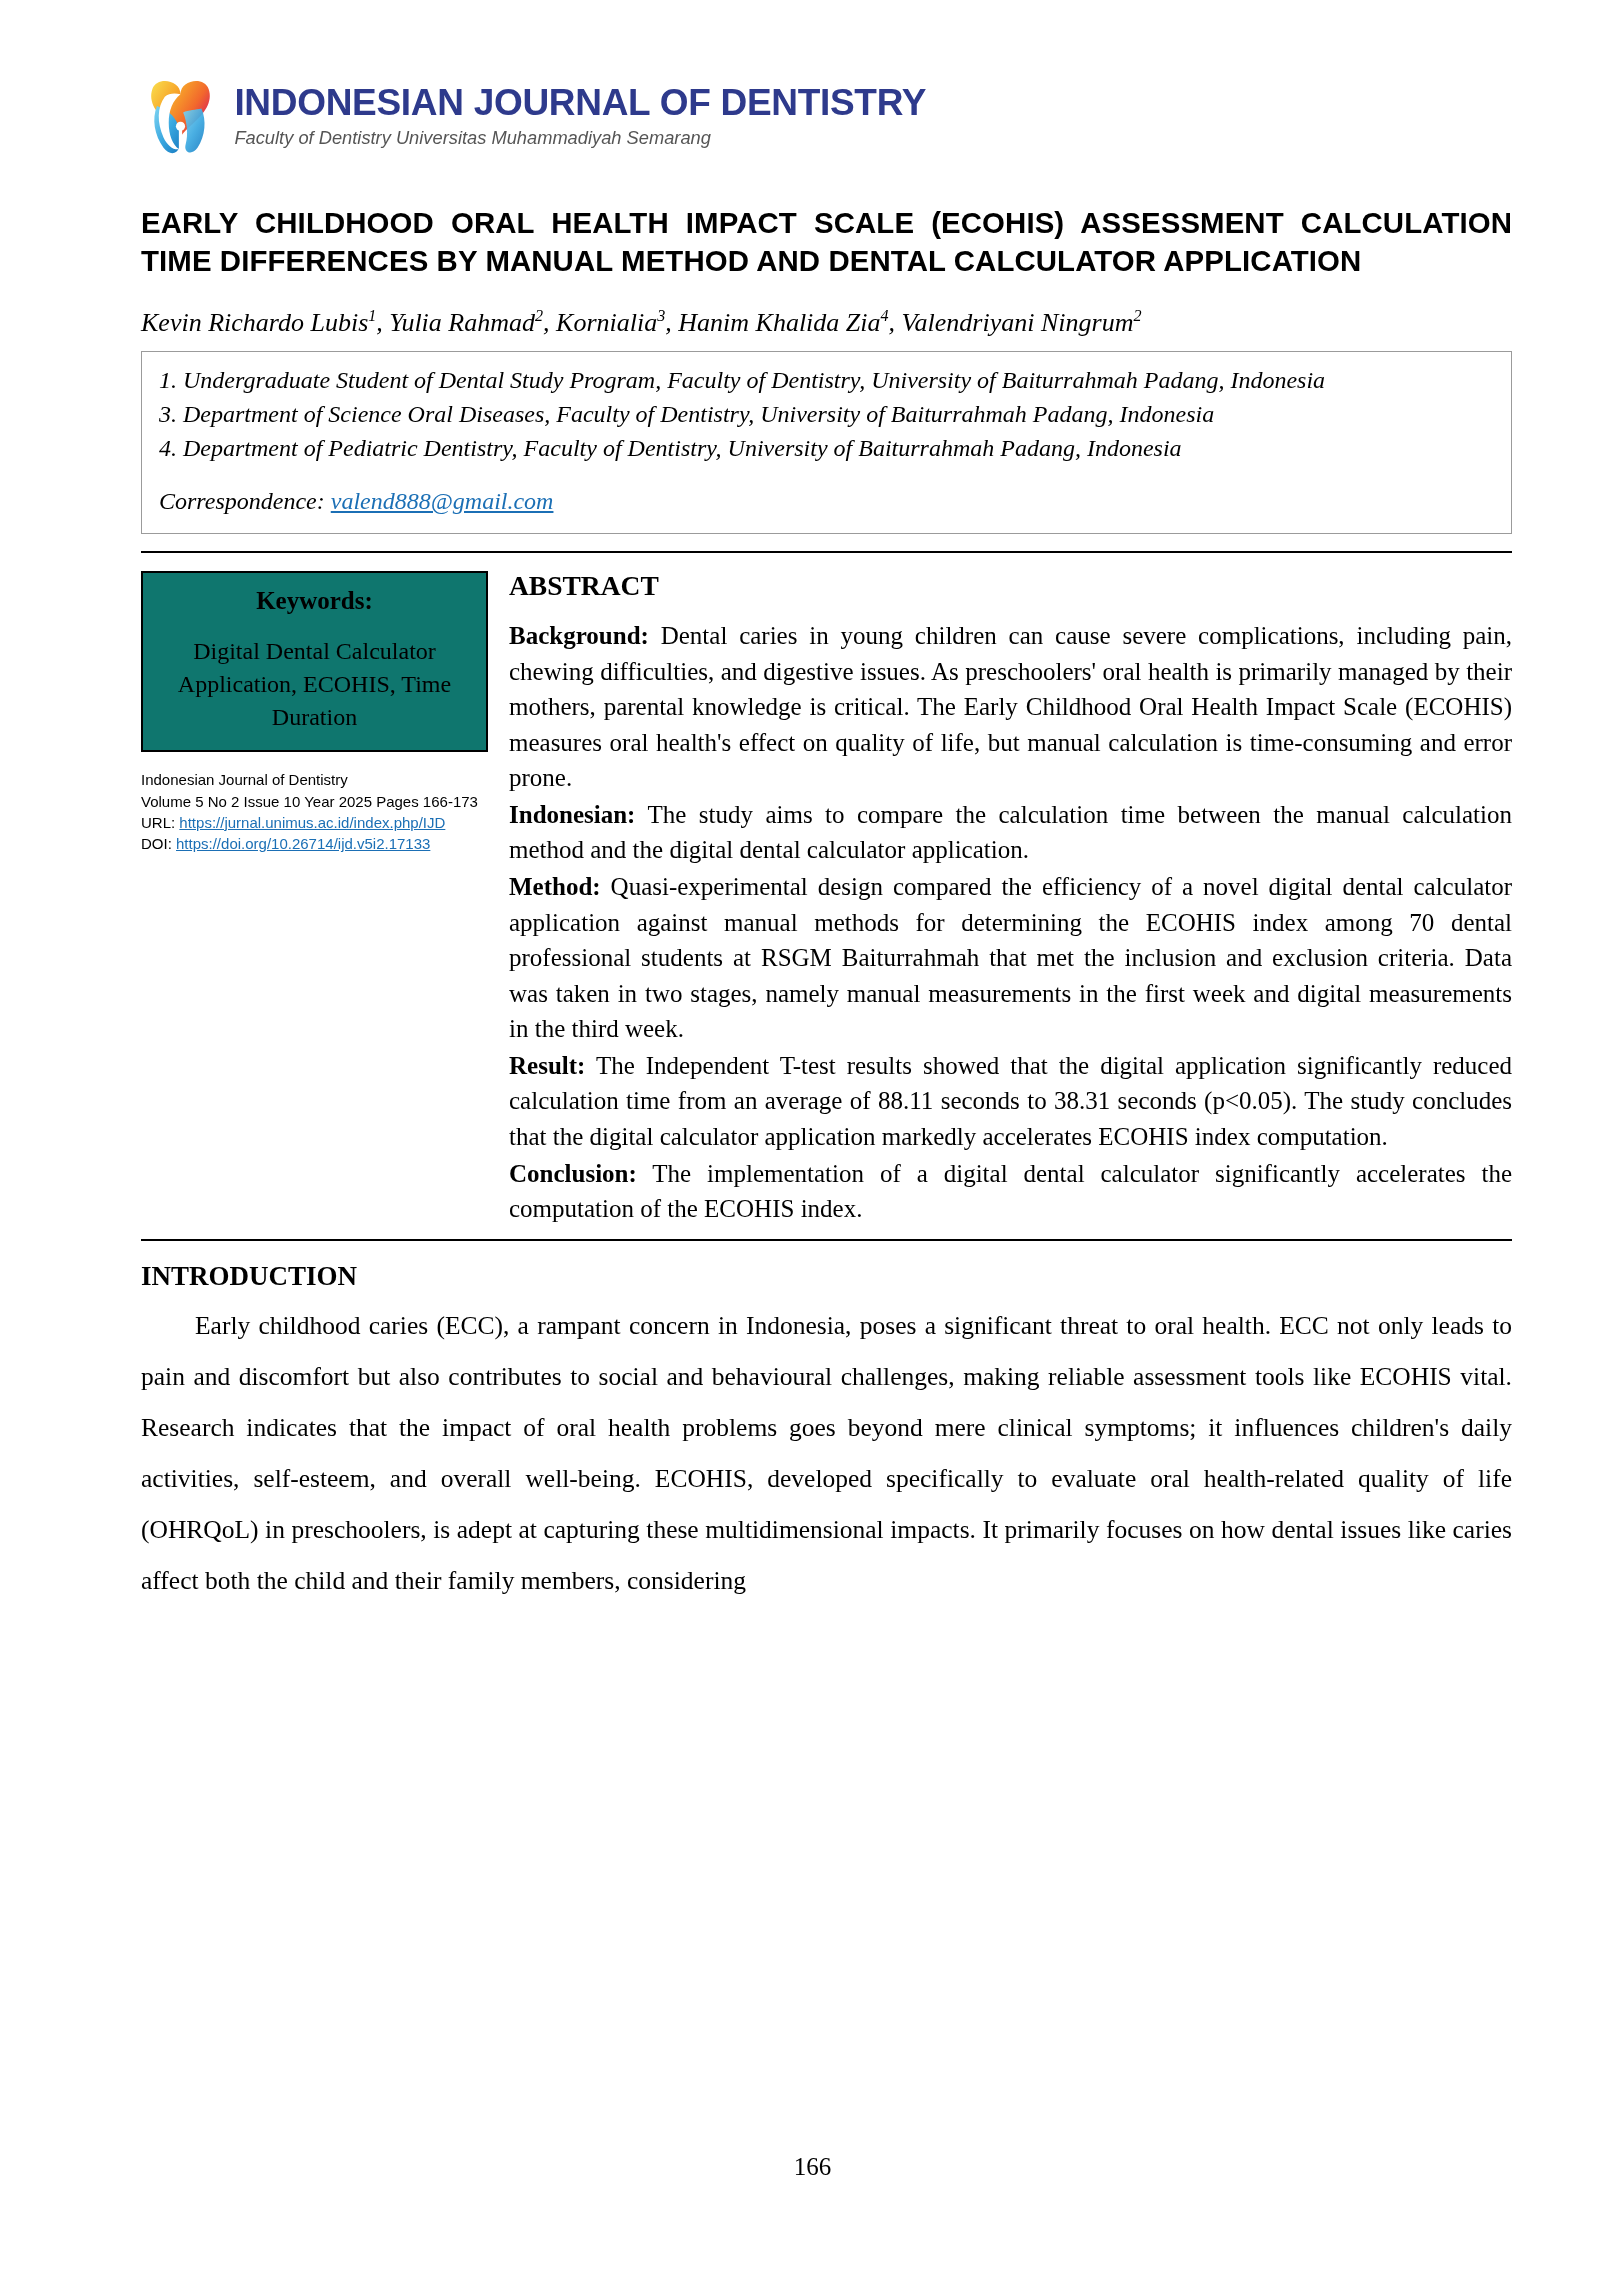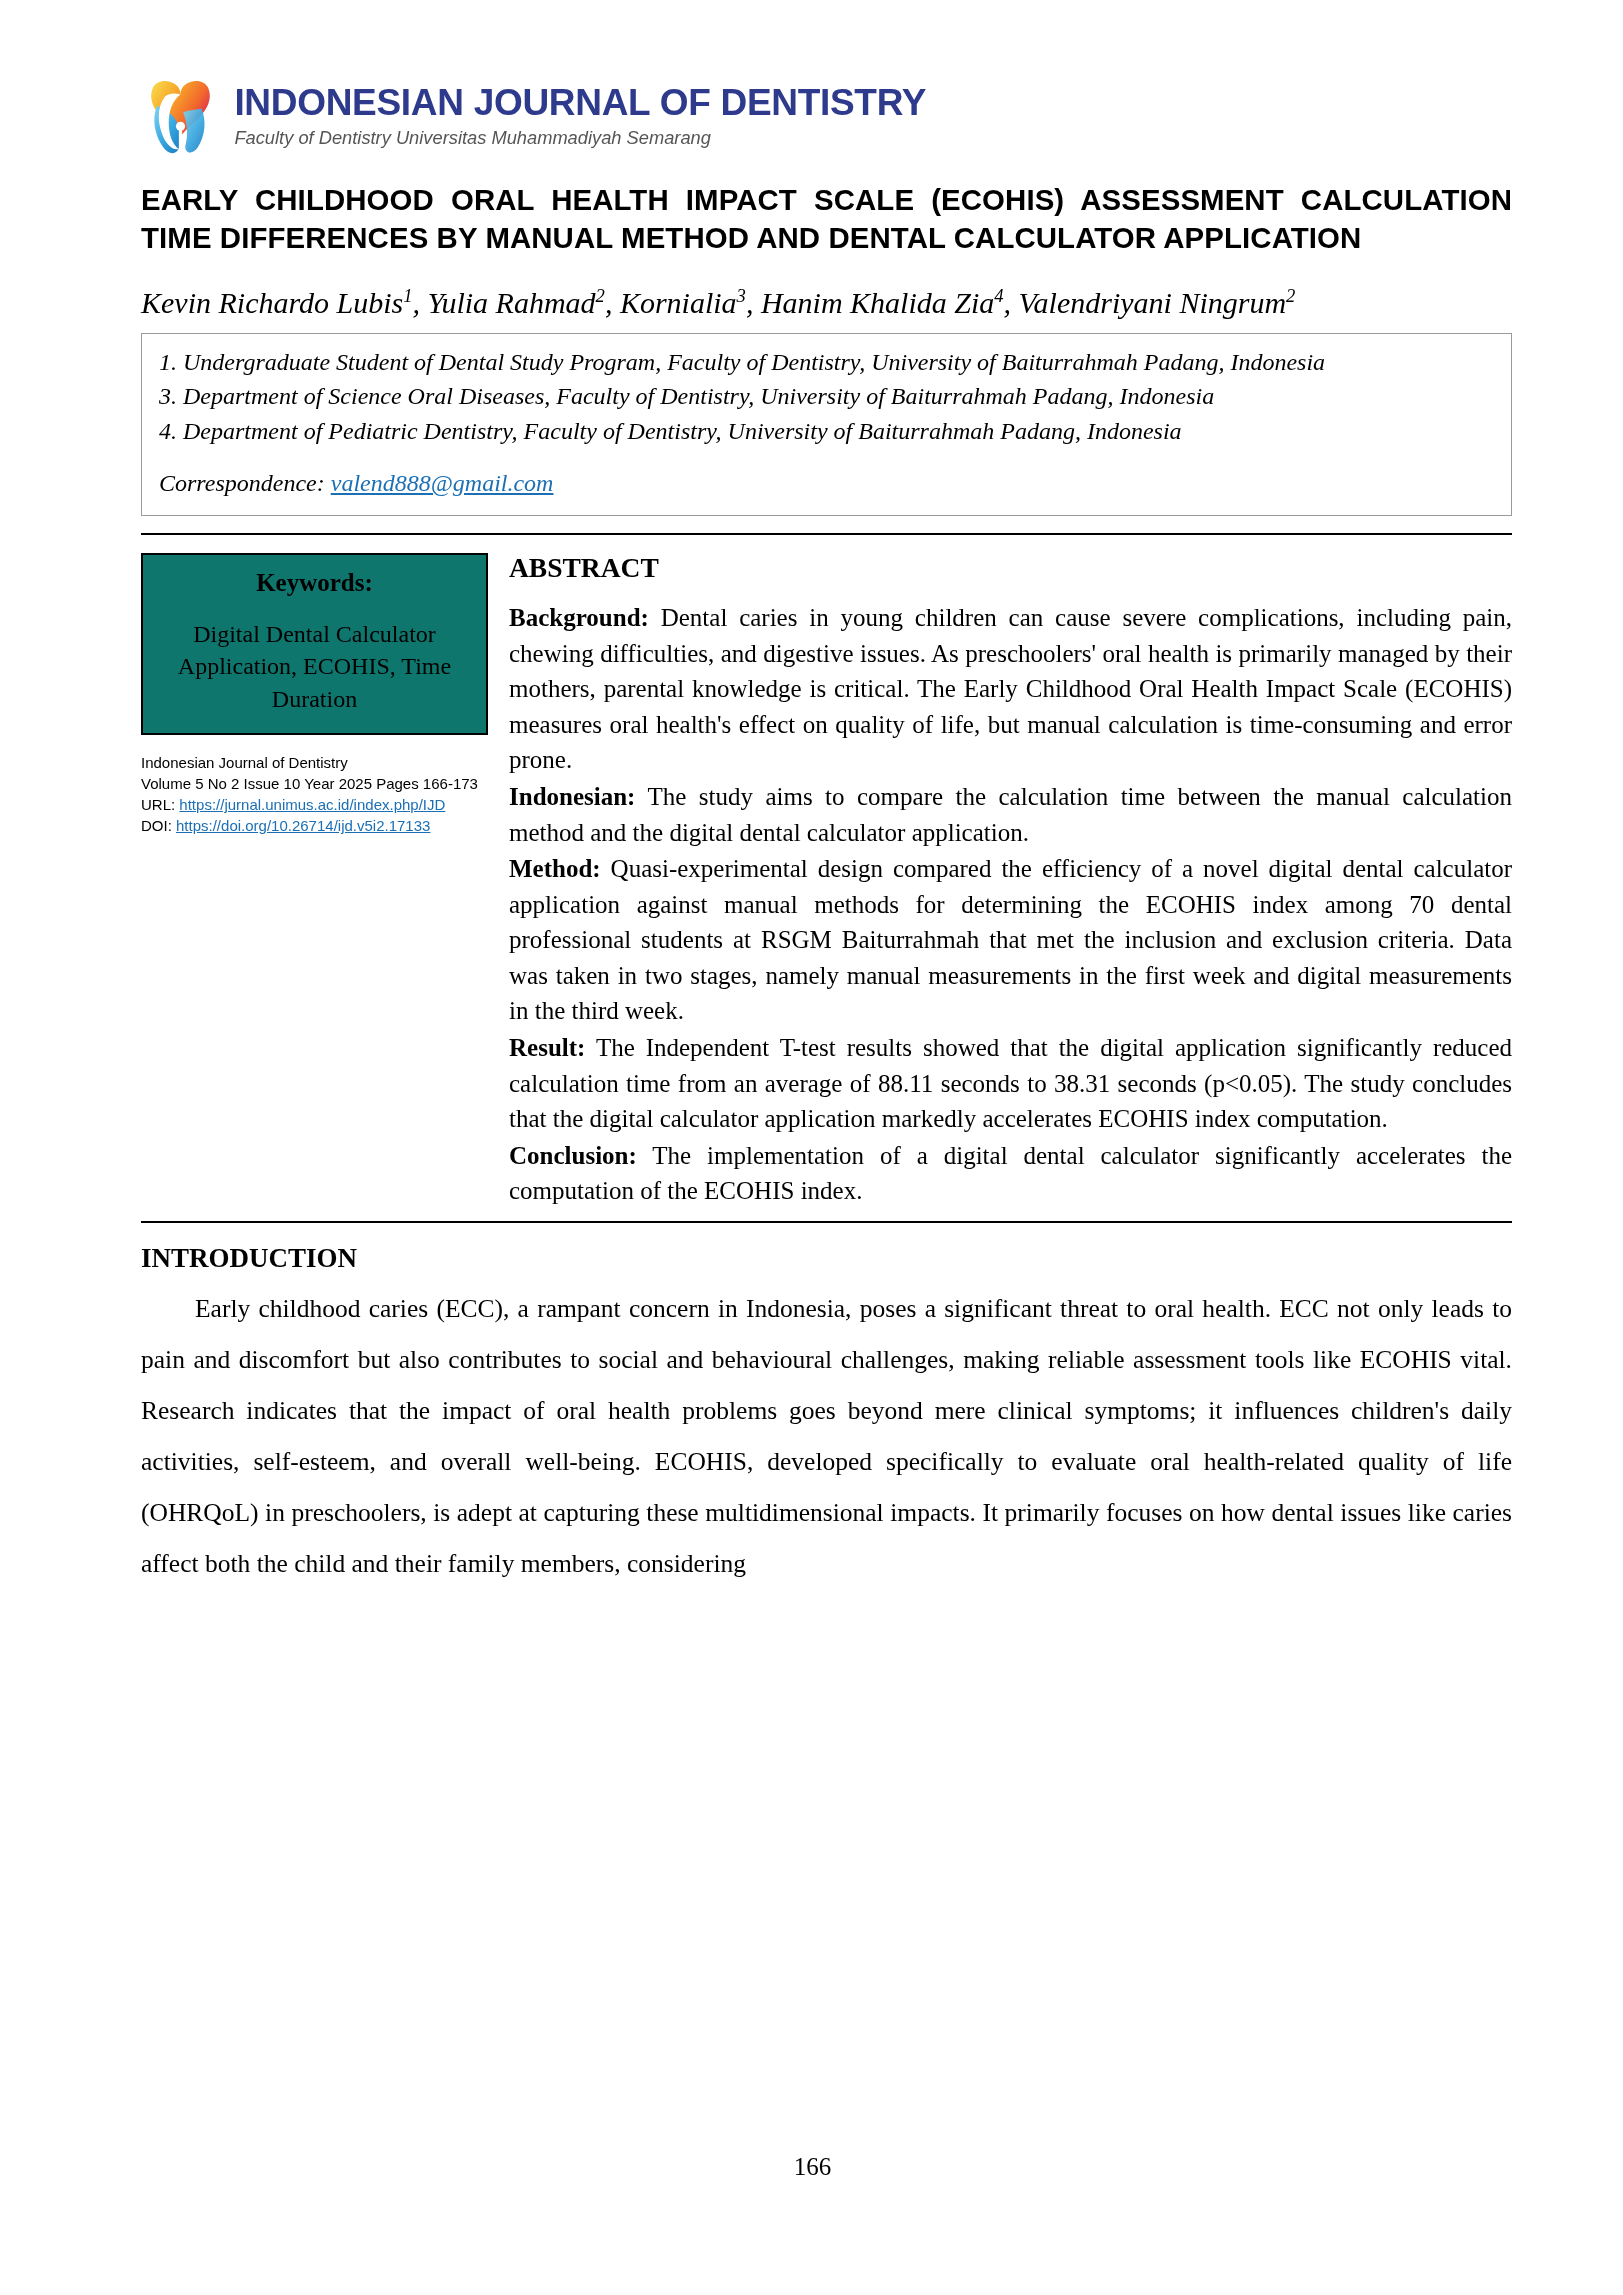--- a/index.html
+++ b/index.html
@@ -63,35 +63,35 @@
     font-size: 18.3px;
     color: #555555;
     line-height: 1.0;
     margin-top: 7.9px;
     white-space: nowrap;
     font-style: italic;
   }
 
   
   .article-title {
-    margin-top: 18px;
+    margin-top: 41px;
     font-family: "Liberation Sans", "DejaVu Sans", sans-serif;
     font-weight: bold;
     font-size: 29.4px;
     line-height: 1.30;
     text-align: justify;
     text-align-last: left;
     letter-spacing: 0.1px;
   }
 
   
   .authors {
     margin-top: 26px;
     font-style: italic;
-    font-size: 30px;
+    font-size: 26px;
     line-height: 1.3;
   }
   .authors sup { font-size: 0.62em; vertical-align: super; }
 
   
   .affil-box {
     margin-top: 10.5px;
     border: 1.3px solid #9b9b9b;
     padding: 11.8px 17px 14.4px 17px;
     box-sizing: border-box;

